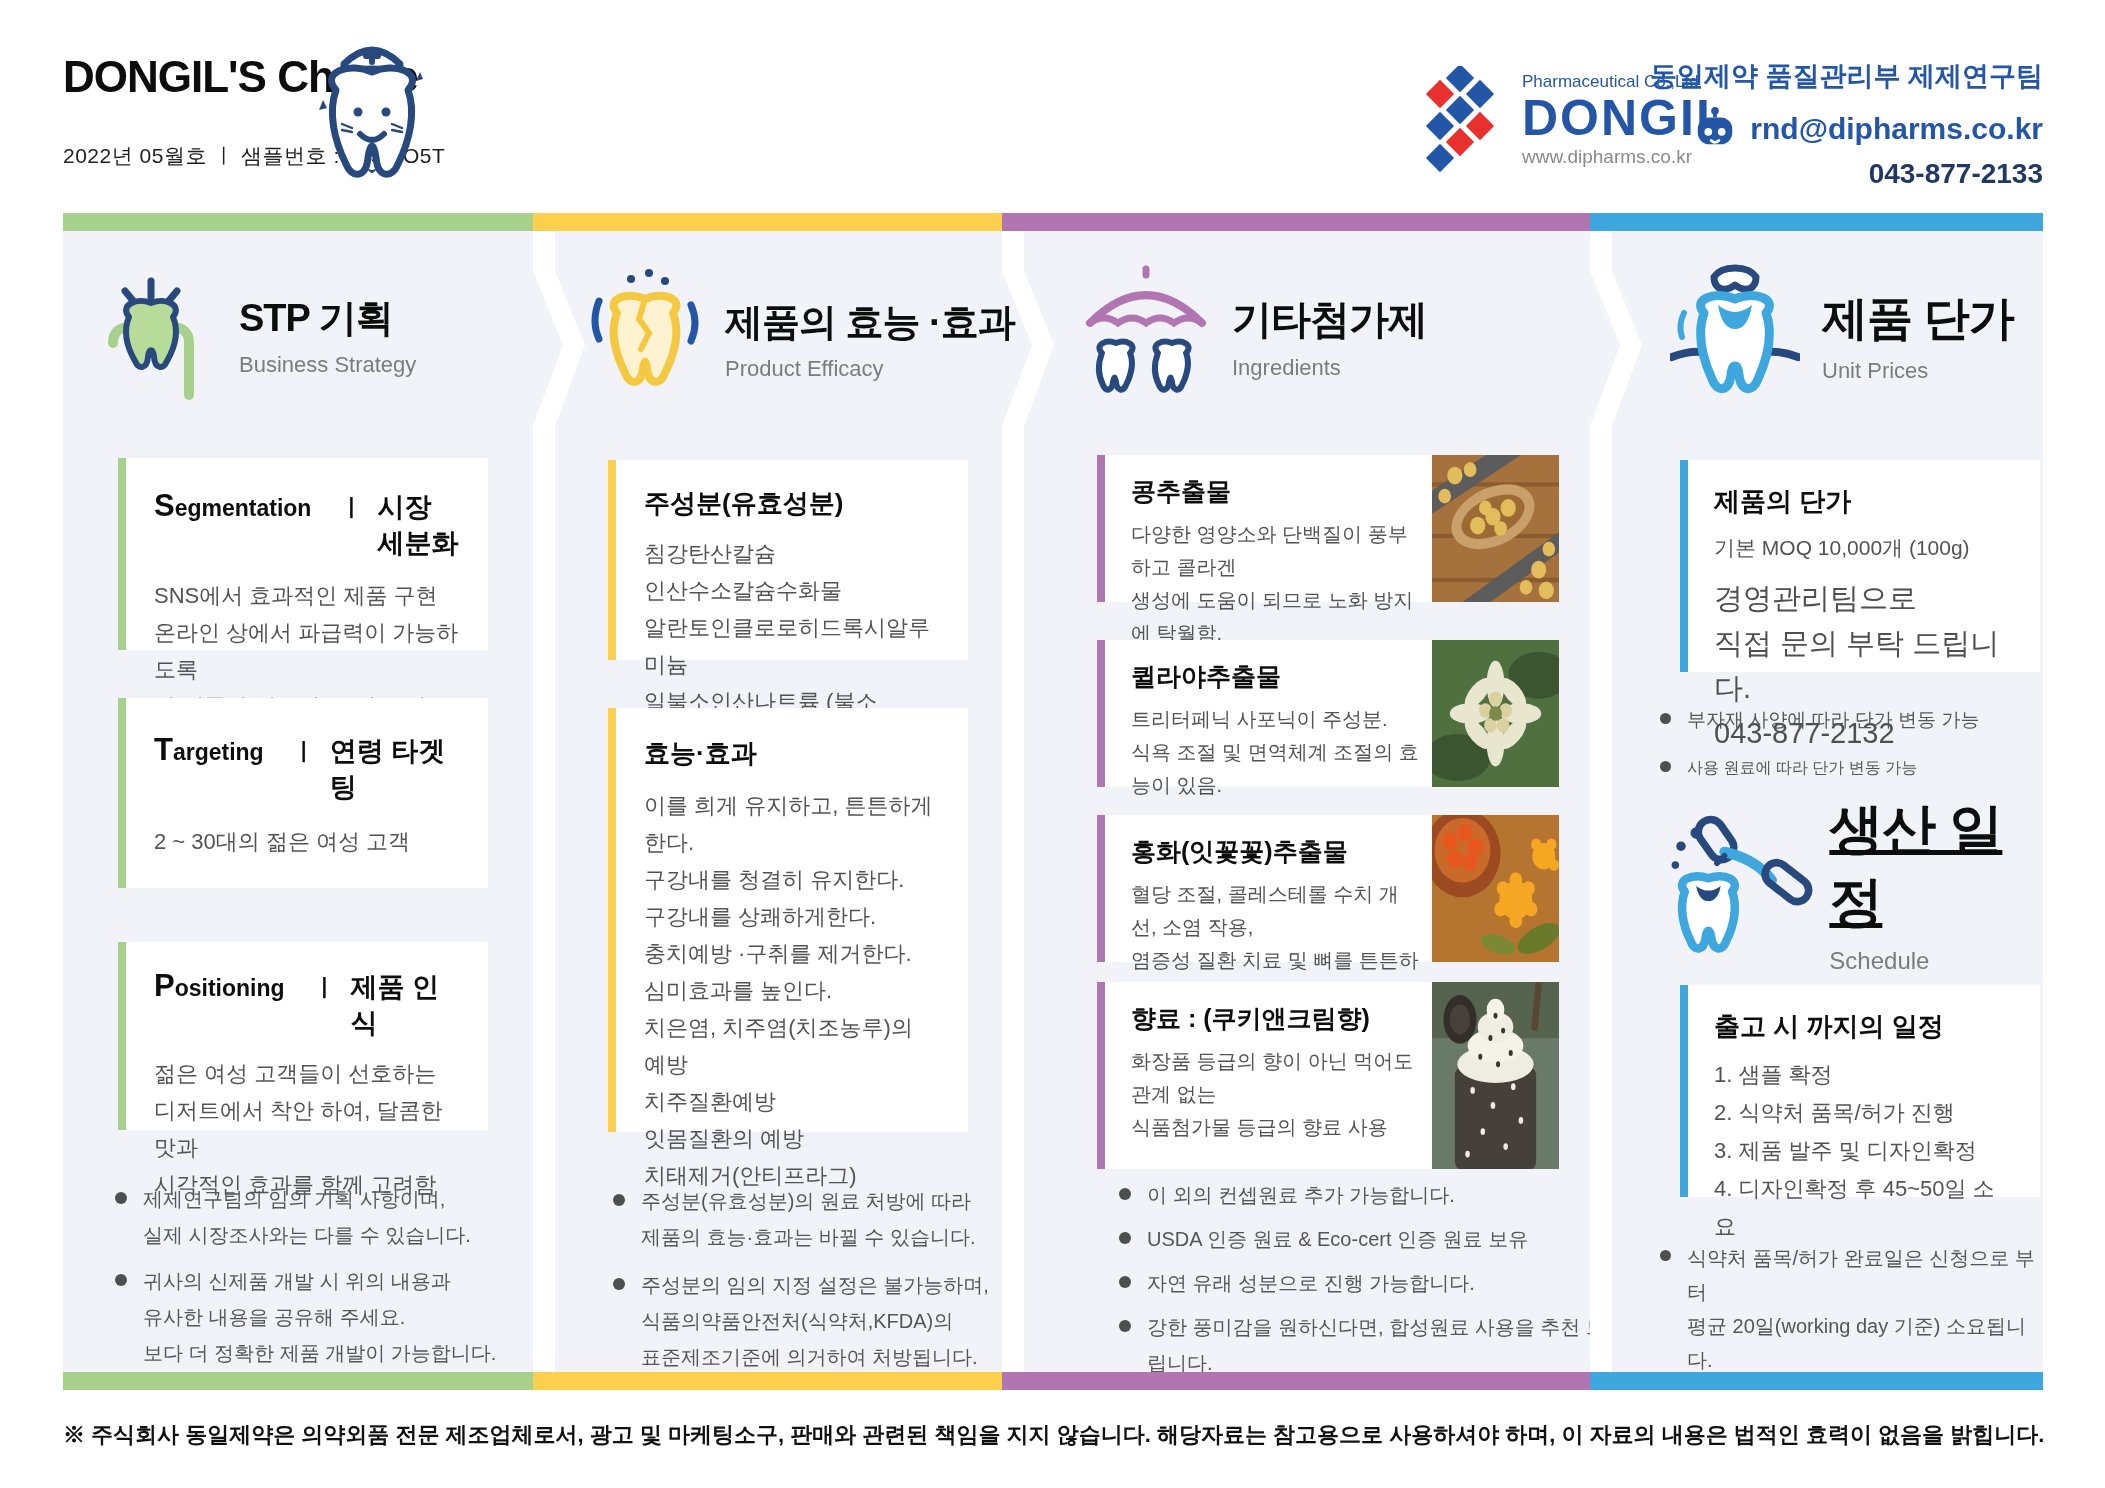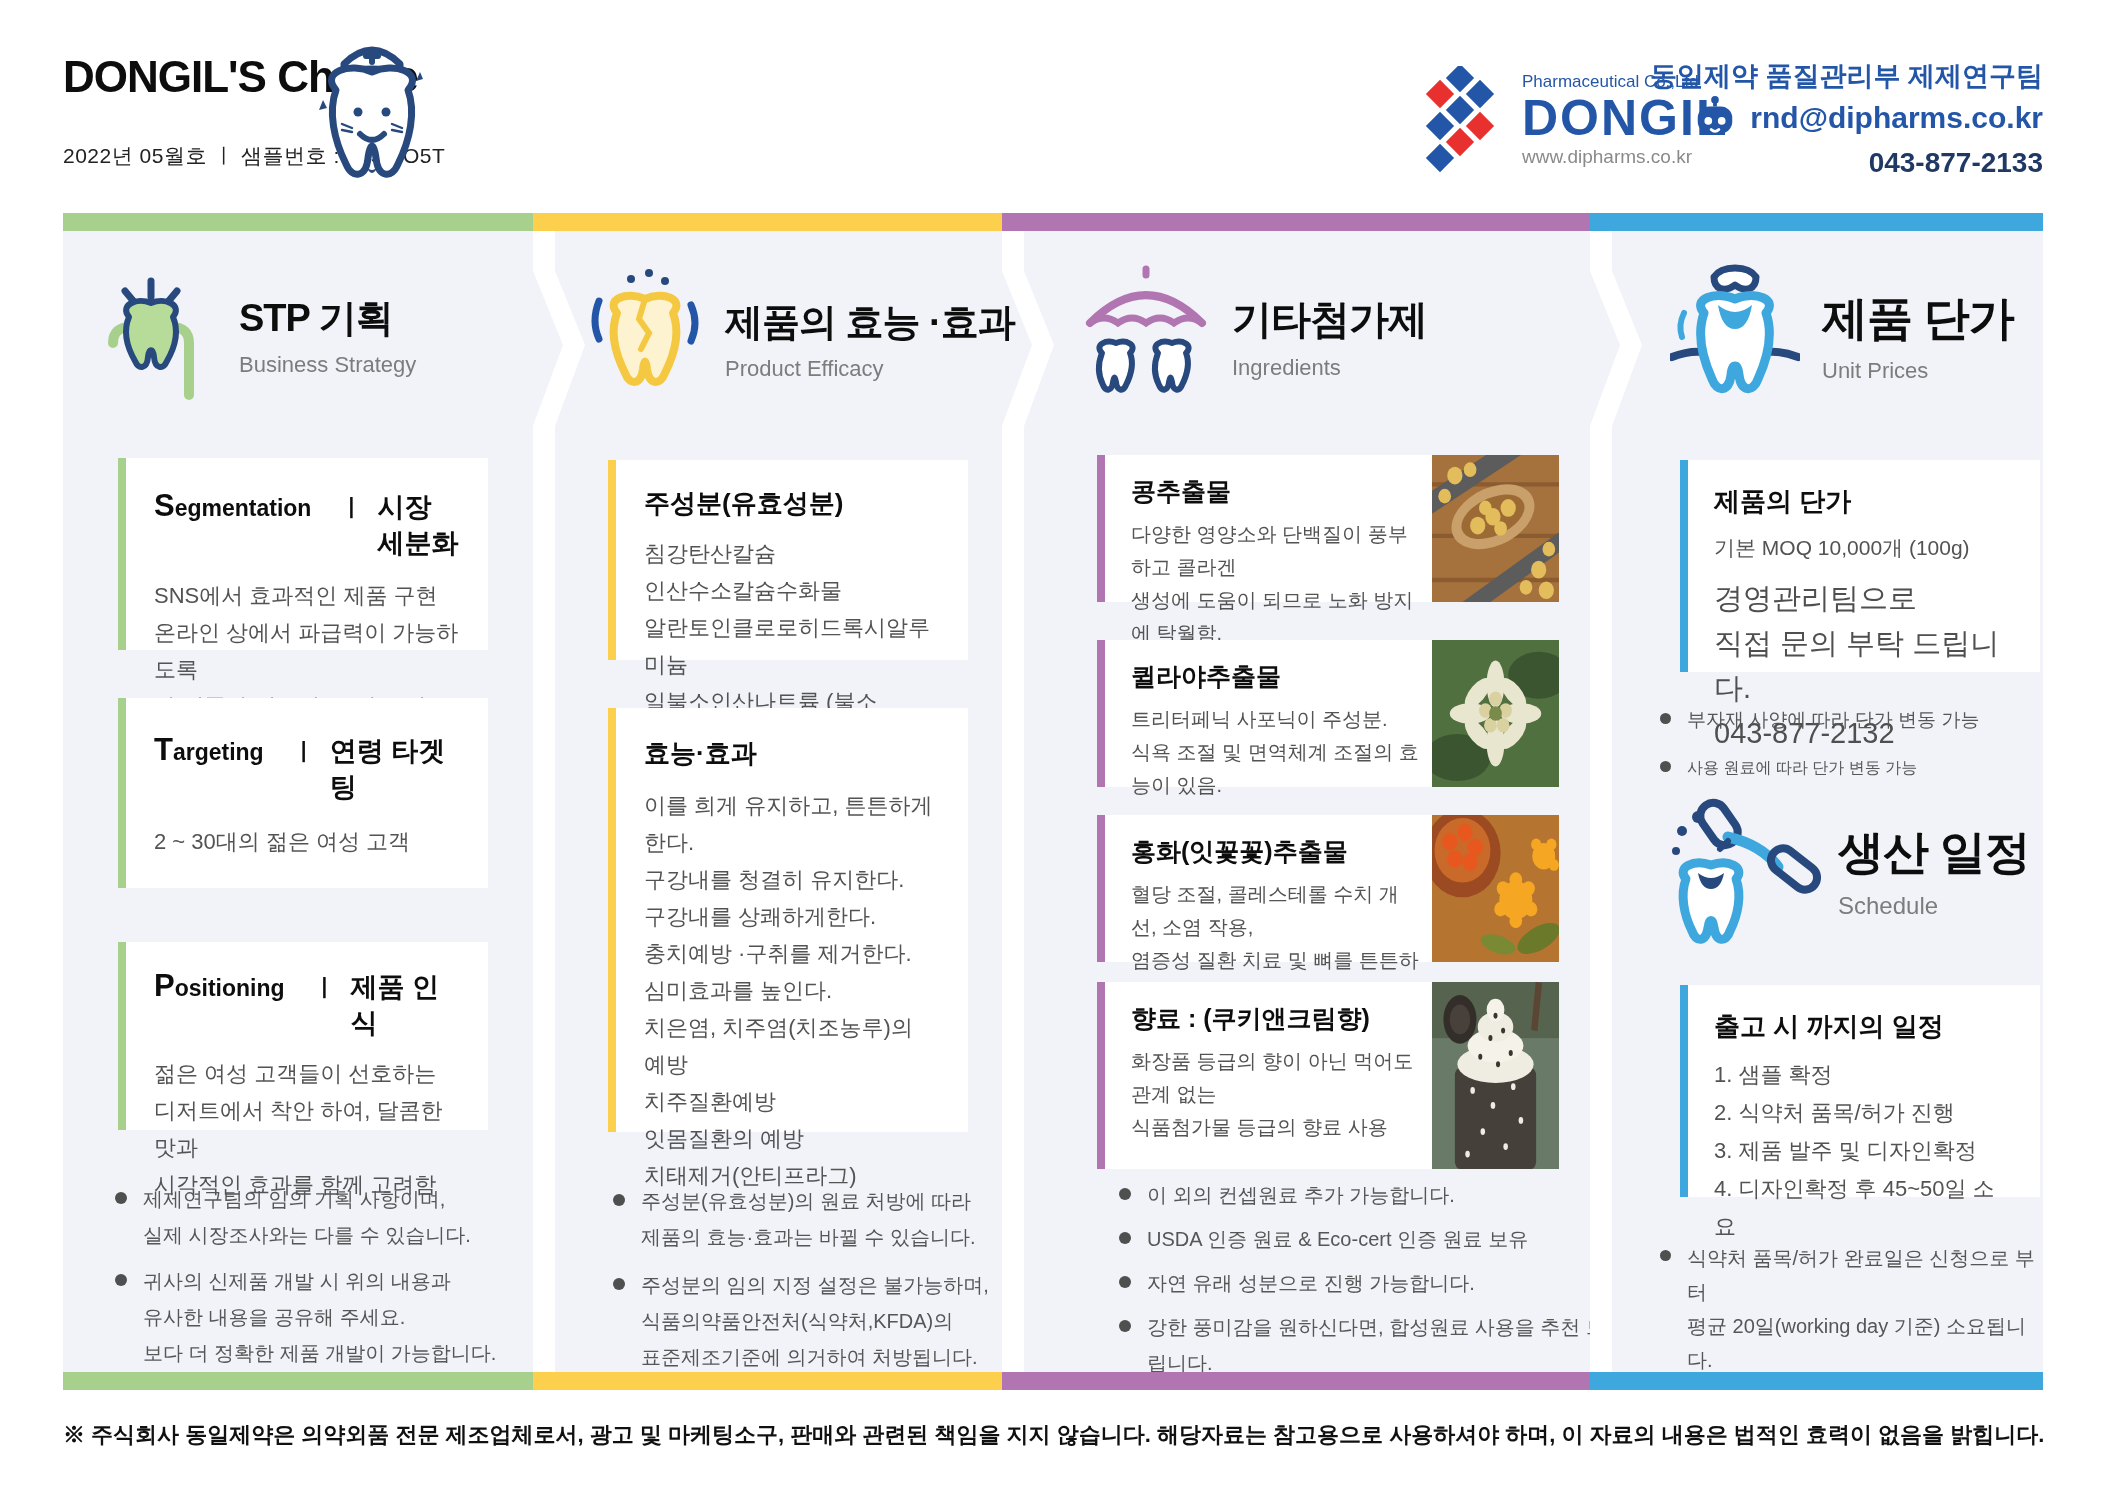--- a/index.html
+++ b/index.html
@@ -10,21 +10,21 @@
   .brand { position:absolute; left:63px; top:52px; font-size:44px; font-weight:800; color:#0d0d0d; letter-spacing:-1px; }
   .issue { position:absolute; left:63px; top:142px; font-size:21px; color:#222; letter-spacing:0.5px; }
   .mascot { position:absolute; left:316px; top:38px; }
   .logo-block { position:absolute; left:1412px; top:66px; display:flex; gap:14px; }
   .logo-text { display:flex; flex-direction:column; }
   .logo-top { font-size:17px; color:#2456a8; margin-top:6px; }
   .logo-name { font-size:50px; font-weight:800; color:#2456a8; letter-spacing:2px; line-height:52px; }
   .logo-url { font-size:19px; color:#8a8a8a; margin-top:2px; }
   .contact { position:absolute; right:62px; top:58px; display:flex; flex-direction:column; align-items:flex-end; }
   .contact .team { font-size:27px; font-weight:800; color:#2456a8; }
-  .contact .email-row { display:flex; align-items:center; gap:12px; margin-top:1px;padding-left:26px; }
+  .contact .email-row { display:flex; align-items:center; gap:12px; margin-top:12px;padding-left:26px; }
   .contact .email { font-size:30px; font-weight:800; color:#2456a8; }
   .contact .phone { font-size:28px; font-weight:800; color:#1f3864; margin-top:6px; }
 
   
   .bar { position:absolute; height:18px; }
   .bar.top { top:213px; } .bar.bottom { top:1372px; }
 
   
   .panel { position:absolute; top:231px; height:1141px; background:#f1f3f8; }
   #panel1 { left:63px;  width:500px; clip-path:polygon(0 0,470px 0,470px 40px,500px 114px,470px 195px,470px 100%,0 100%); }
@@ -51,21 +51,21 @@
   .note .ntext { font-size:20px; color:#565656; line-height:36px; }
 
   .ing-box { display:flex; }
   .ing-text { flex:1; padding:20px 10px 0 26px; }
   .ing-text .btitle { font-size:25px; }
   .ing-text .bline { font-size:20px; line-height:33px; }
   .ing-photo { width:127px; flex:none; }
   .ing-photo svg { display:block; width:127px; height:100%; }
 
   .price-big { font-size:29px; color:#4f4f4f; line-height:45px; }
-  .sched-head .t-title { font-size:46px; }
+  .sched-head .t-title { font-size:54px;text-decoration:underline; }
   .sched-head .t-sub { font-size:24px; }
 
   .footer { position:absolute; left:63px; top:1420px; width:1990px; font-size:22px; font-weight:700; color:#101010; }
 </style>
 </head>
 <body>
 
 <div id="page">
 
   <div class="brand">DONGIL'S Choice</div>

